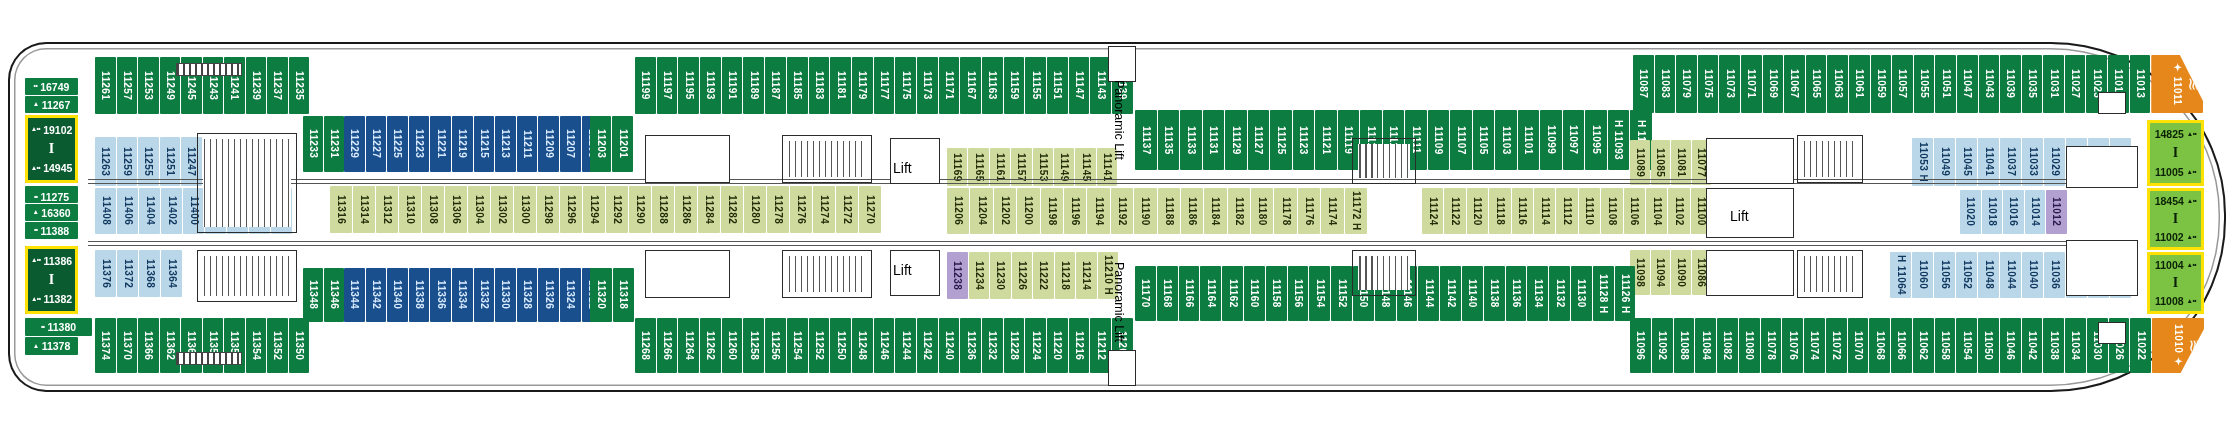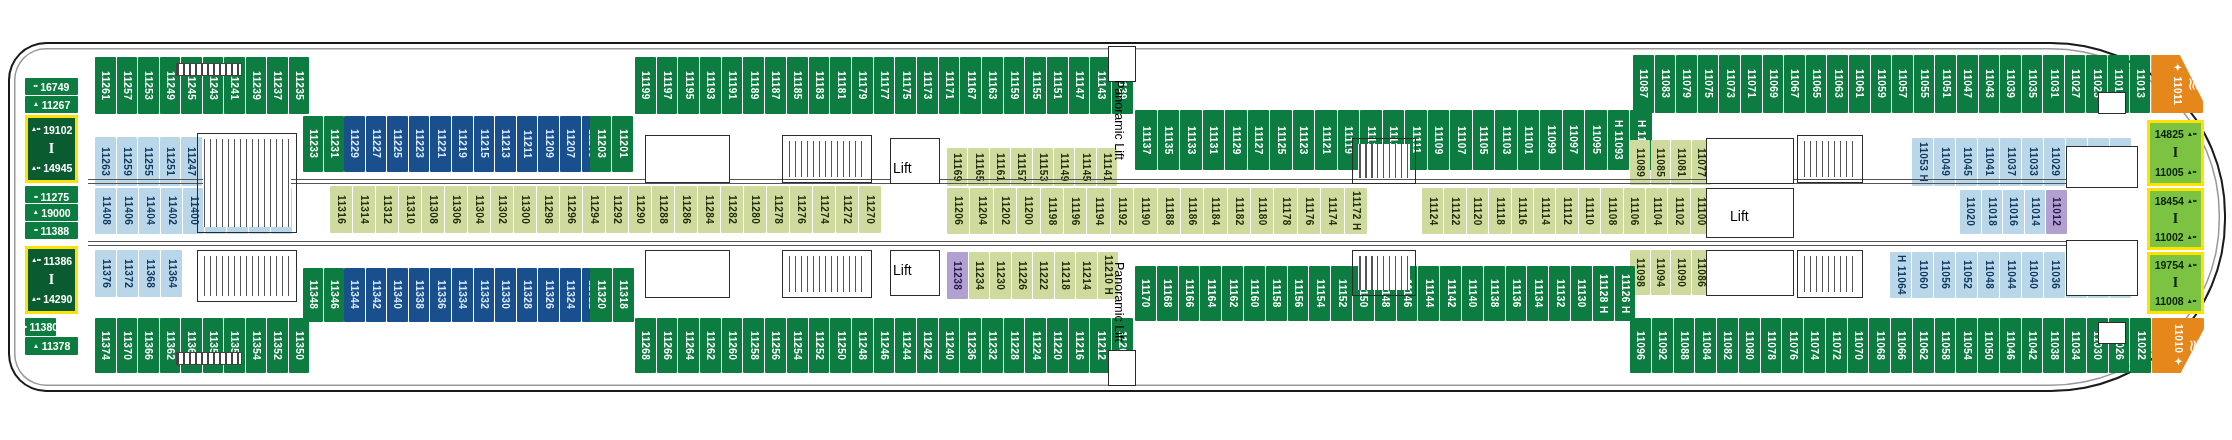--- a/index.html
+++ b/index.html
@@ -1071,41 +1071,41 @@
     </div>
     <div class="scell c-green" style="left: 25px; top: 186px; width: 53px; height: 17px; align-items: flex-end;">
       <div class="srow">
         <span class="mk">••</span>
         <span class="num2">11275</span>
       </div>
     </div>
     <div class="scell c-green" style="left: 25px; top: 204px; width: 53px; height: 17px;">
       <div class="srow">
         <span class="mk">▲</span>
-        <span class="num2">19000</span>
+        <span class="num2">16360</span>
       </div>
     </div>
     <div class="scell c-green" style="left: 25px; top: 222px; width: 53px; height: 17px;">
       <div class="srow">
         <span class="mk">••</span>
         <span class="num2">11388</span>
       </div>
     </div>
     <div class="scell c-suite block" style="left: 25px; top: 246px; width: 53px; height: 68px;">
       <div class="srow">
         <span class="mk">▲••</span>
         <span class="num2">11386</span>
       </div>
       <span class="conn">I</span>
       <div class="srow">
         <span class="mk">▲••</span>
-        <span class="num2">14290</span>
-      </div>
-    </div>
-    <div class="scell c-green" style="left: 25px; top: 318px; width: 31px; height: 18px;">
+        <span class="num2">11382</span>
+      </div>
+    </div>
+    <div class="scell c-green" style="left: 25px; top: 318px; width: 67px; height: 18px;">
       <div class="srow">
         <span class="mk">••</span>
         <span class="num2">11380</span>
       </div>
     </div>
     <div class="scell c-green" style="left: 25px; top: 337px; width: 53px; height: 18px;">
       <div class="srow">
         <span class="mk">▲</span>
         <span class="num2">11378</span>
       </div>
@@ -1127,21 +1127,21 @@
         <span class="mk">▲••</span>
       </div>
       <span class="conn">I</span>
       <div class="srow">
         <span class="num2">11002</span>
         <span class="mk">▲••</span>
       </div>
     </div>
     <div class="scell c-bowgreen block" style="left: 2147px; top: 252px; width: 57px; height: 62px;">
       <div class="srow">
-        <span class="num2">19754</span>
+        <span class="num2">11004</span>
         <span class="mk">▲••</span>
       </div>
       <span class="conn">I</span>
       <div class="srow">
         <span class="num2">11008</span>
         <span class="mk">▲••</span>
       </div>
     </div>
     <div class="corr" style="left: 88px; top: 179px; width: 2040px;"></div>
     <div class="corr" style="left: 88px; top: 241px; width: 2040px;"></div>

